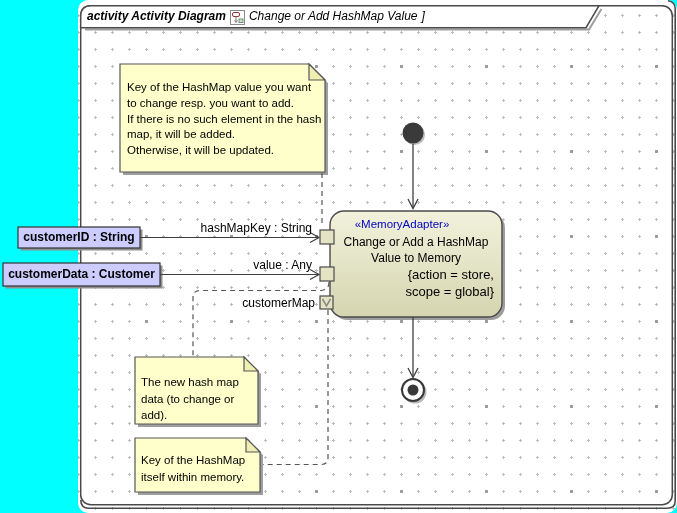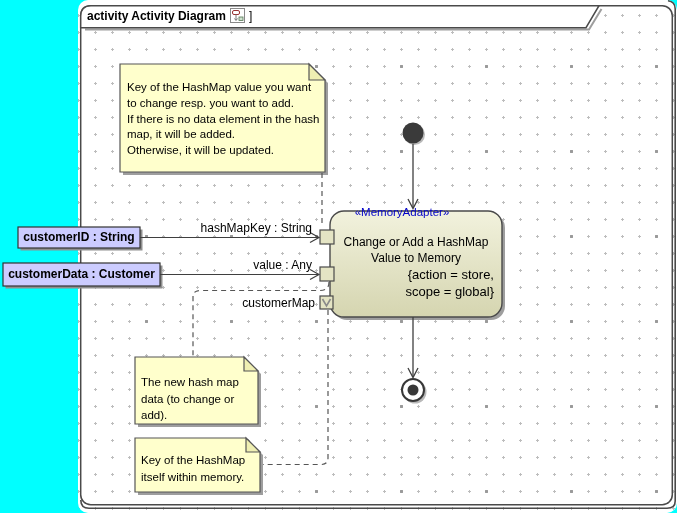--- a/index.html
+++ b/index.html
@@ -15,21 +15,21 @@
     background-image:
       radial-gradient(circle,#9a9a9a 1.4px,transparent 1.6px),
       radial-gradient(circle,#bdbdbd 1px,transparent 1.15px);
     background-size:85px 85px,17px 17px;
     background-position:26px 24px,9px 7px;
   }
   svg.overlay{position:absolute;left:0;top:0;width:677px;height:513px;}
   .txt{position:absolute;white-space:pre-line;}
   #tab-title{
     position:absolute;left:87px;top:8px;height:17px;
-    display:flex;align-items:flex-start;gap:4px;font-size:12px;line-height:17px;white-space:pre;
+    display:flex;align-items:flex-end;gap:4px;font-size:12px;line-height:17px;white-space:pre;font-style:italic;
   }
   #tab-title .b{font-weight:bold;}
   .note-text{font-size:11.5px;line-height:15.8px;}
   .stereo{color:#0000C8;font-size:11.5px;text-align:center;}
   .act-name{font-weight:normal;font-size:12px;line-height:16px;text-align:center;}
   .act-constraint{font-size:13px;line-height:16.5px;text-align:right;}
   .edge-label{font-size:12px;text-align:right;}
   .param-label{font-weight:bold;font-size:12px;text-align:center;}
   .diagicon{display:inline-block;}
 </style>
@@ -101,30 +101,31 @@
 
 <div id="tab-title">
   <span class="b">activity Activity Diagram</span>
   <svg class="diagicon" width="15" height="15" viewBox="0 0 15 15">
     <rect x="0.5" y="0.5" width="14" height="14" fill="#FFFFFF" stroke="#8a8a8a"></rect>
     <rect x="2.5" y="2.5" width="7" height="4" rx="1.5" fill="#FFFFFF" stroke="#993333"></rect>
     <line x1="6" y1="6.5" x2="6" y2="12" stroke="#777" stroke-width="1"></line>
     <polyline points="4.5,10.5 6,12.5 7.5,10.5" fill="none" stroke="#777" stroke-width="1"></polyline>
     <rect x="9" y="9" width="4" height="3.5" fill="#cfe3cf" stroke="#557755" stroke-width="0.8"></rect>
   </svg>
+  <span>Change or Add HashMap Value</span>
   <span>]</span>
 </div>
 
 <div class="txt note-text" style="left:127px;top:80px;width:196px;">Key of the HashMap value you want to change resp. you want to add.
-If there is no data element in the hash map, it will be added.
+If there is no such element in the hash map, it will be added.
 Otherwise, it will be updated.</div>
 <div class="txt note-text" style="left:141px;top:374px;width:112px;line-height:16.5px;">The new hash map data (to change or add).</div>
 <div class="txt note-text" style="left:141px;top:452px;width:117px;line-height:16.5px;">Key of the HashMap itself within memory.</div>
 
-<div class="txt stereo" style="left:330px;top:206px;width:144px;">«MemoryAdapter»</div>
+<div class="txt stereo" style="left:330px;top:218px;width:144px;">«MemoryAdapter»</div>
 <div class="txt act-name" style="left:330px;top:234px;width:172px;">Change or Add a HashMap
 Value to Memory</div>
 <div class="txt act-constraint" style="left:334px;top:267px;width:160px;">{action = store,
 scope = global}</div>
 
 <div class="txt edge-label" style="left:192px;top:221px;width:120px;">hashMapKey : String</div>
 <div class="txt edge-label" style="left:222px;top:258px;width:90px;">value : Any</div>
 <div class="txt edge-label" style="left:230px;top:296px;width:85px;">customerMap</div>
 
 <div class="txt param-label" style="left:18px;top:227px;width:122px;line-height:21px;border-radius:7px;">customerID : String</div>

